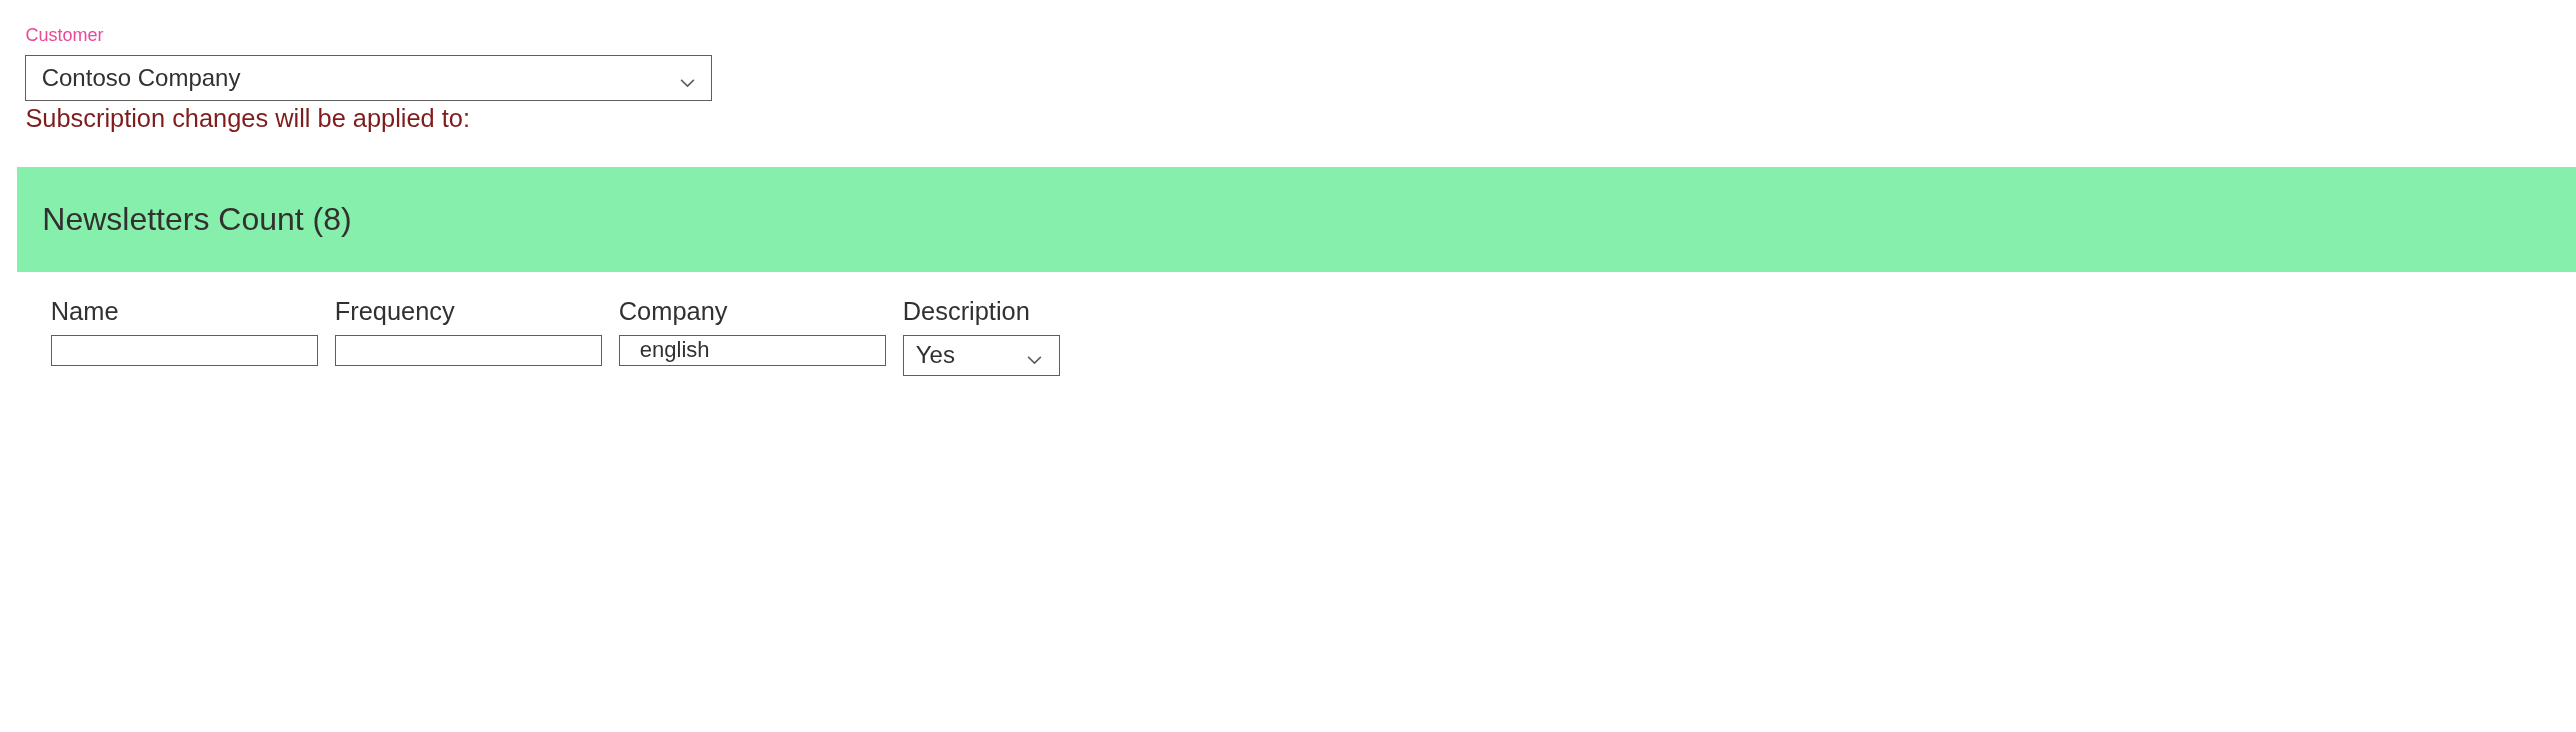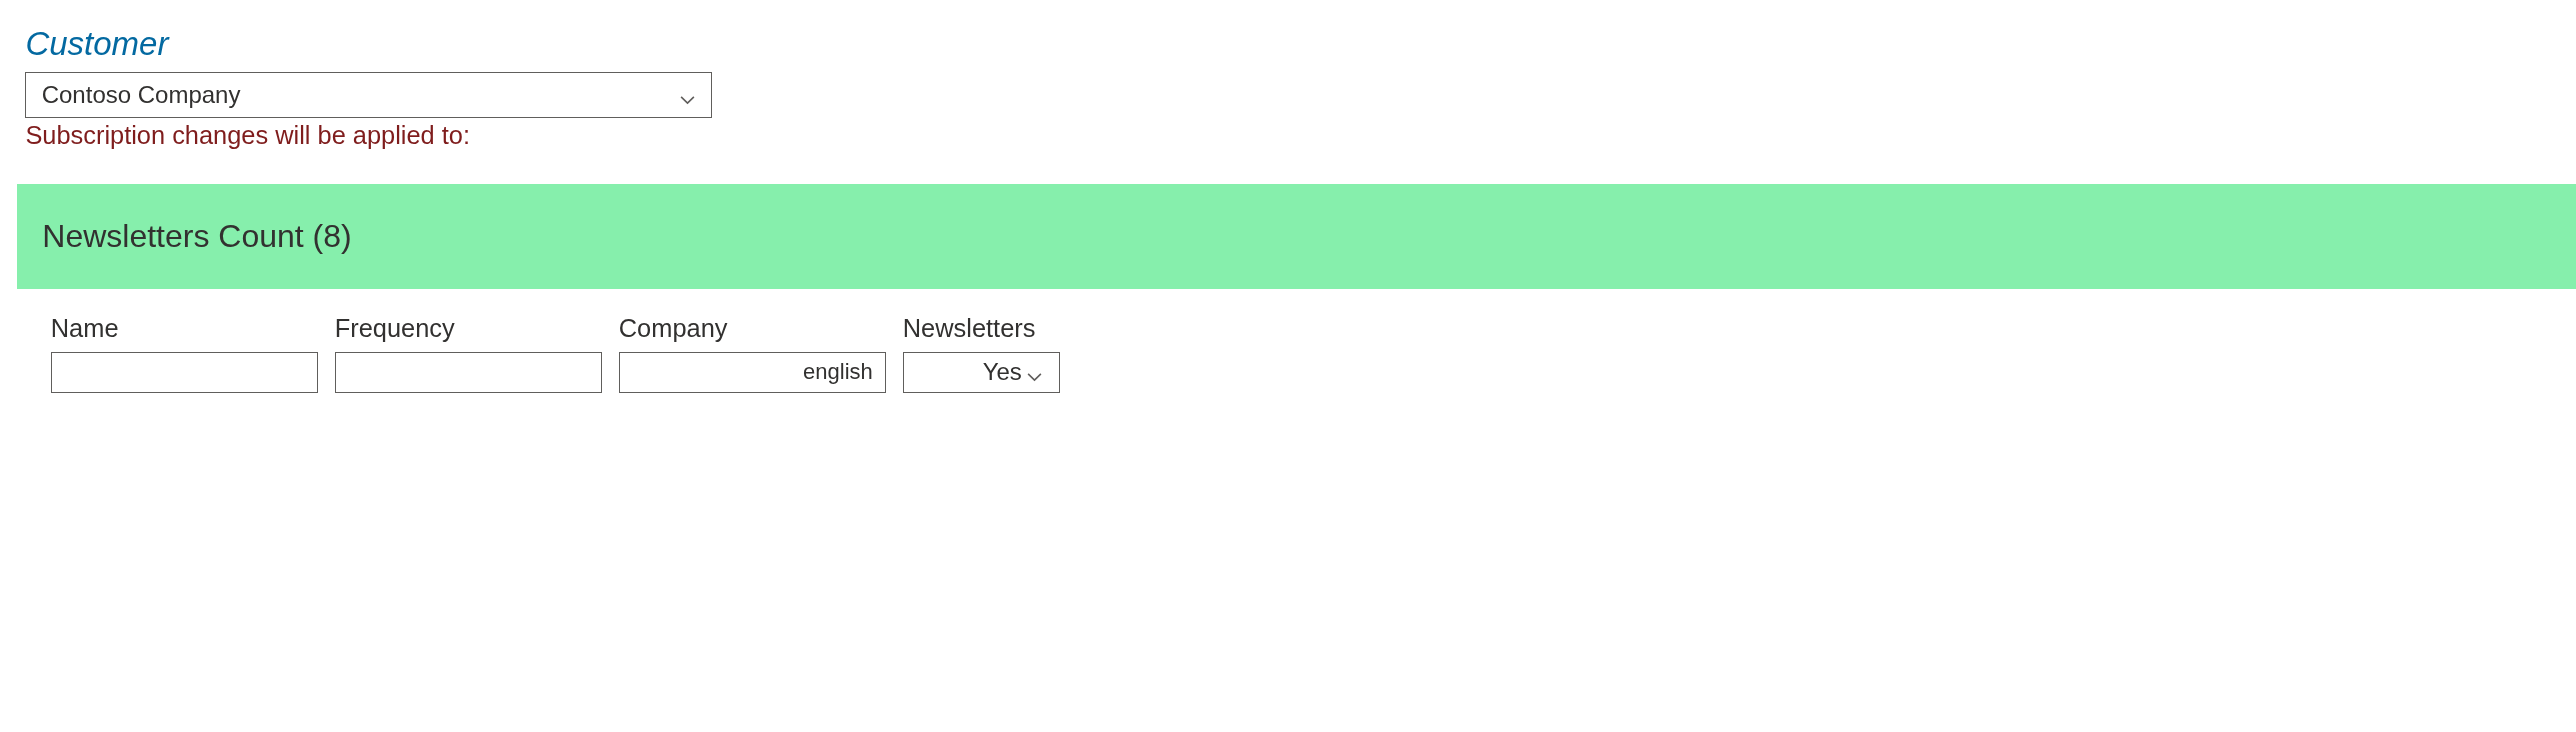--- a/index.html
+++ b/index.html
@@ -8,25 +8,24 @@
       padding: 0;
     }
     body {
       font-family: "Segoe UI", -apple-system, BlinkMacSystemFont, sans-serif;
       background: #ffffff;
       color: #323130;
       padding: 25.4px;
       font-size: 24px;
     }
     .field-label {
-      font-size: 33px;
-      color: #0369a1;
+      font-size: 18px;
+      color: #ec4899;
       margin-bottom: 8.5px;
       font-weight: 400;
-      font-style: italic;
     }
     .customer-dropdown {
       position: relative;
       width: 687px;
       border: 1.7px solid #605e5c;
       background: #fff;
       height: 46px;
       display: flex;
       align-items: center;
       padding: 0 42px 0 15.3px;
@@ -81,40 +80,38 @@
     .filter-col.frequency { width: 267px; }
     .filter-col.language { width: 267px; }
     .filter-col.subscribed { width: 157px; }
     .filter-label {
       font-size: 25.4px;
       color: #323130;
       margin-bottom: 8.5px;
       font-weight: 400;
     }
     .filter-input {
-      height: 41px;
+      height: 31px;
       border: 1.7px solid #605e5c;
       background: #fff;
-      padding: 0 12px;
+      padding: 0 20px;
       font-size: 22px;
       color: #323130;
       font-family: inherit;
       outline: none;
-      text-align: right;
     }
     .filter-select {
       position: relative;
       height: 41px;
       border: 1.7px solid #605e5c;
       background: #fff;
       display: flex;
       align-items: center;
       padding: 0 37px 0 12px;
       cursor: pointer;
-      justify-content: flex-end;
     }
     .filter-select .value {
       font-size: 24px;
       color: #323130;
     }
   </style>
 </head>
 <body>
 
 <div>
@@ -146,21 +143,21 @@
     <div class="filter-label">Frequency</div>
     <input class="filter-input" type="text" value="" style="">
   </div>
 
   <div class="filter-col language">
     <div class="filter-label">Company</div>
     <input class="filter-input" type="text" value="english" style="">
   </div>
 
   <div class="filter-col subscribed">
-    <div class="filter-label">Newsletters</div>
+    <div class="filter-label">Description</div>
     <div class="filter-select">
       <span class="value">Yes</span>
       <span class="chevron-down">
         <svg viewBox="0 0 16 16" fill="none" stroke="#605e5c" stroke-width="1.5">
           <path d="M2 5 L8 11 L14 5"></path>
         </svg>
       </span>
     </div>
   </div>
 

